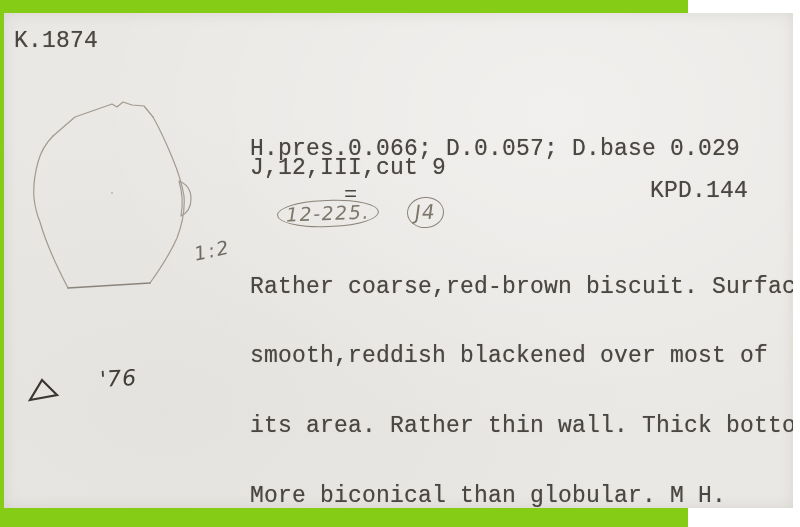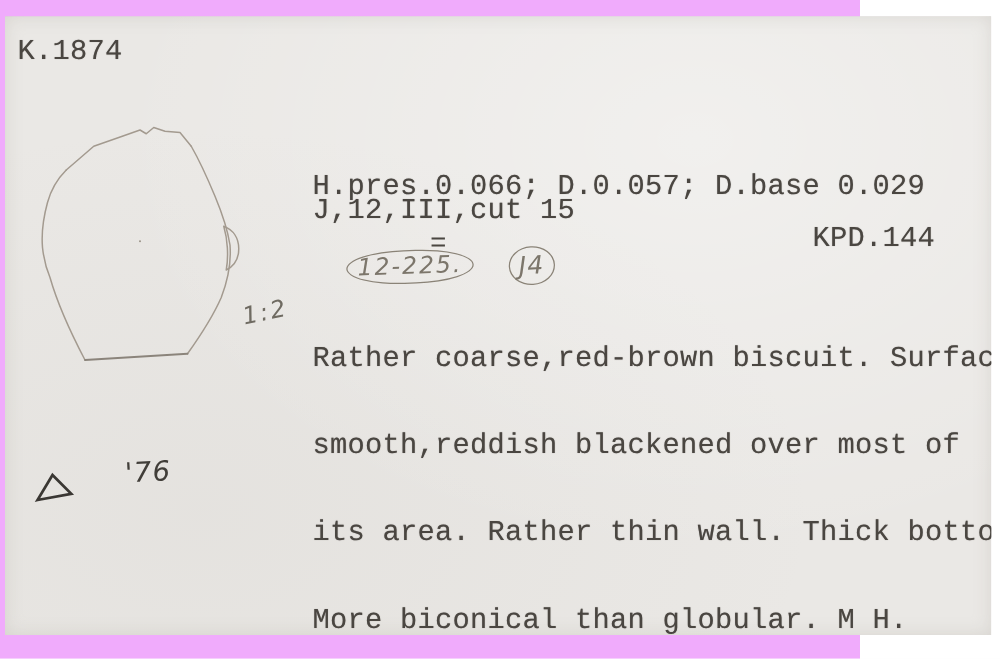--- a/index.html
+++ b/index.html
@@ -5,21 +5,21 @@
   :root{
     --paper:#eae8e5;
     --ink:#4a4641;
     --pencil:#7c766b;
     --pencil_light:#a39a8f;
     --hand_dark:#413e39;
   }
   *{margin:0;padding:0;box-sizing:border-box;}
   html,body{width:800px;height:527px;background:#ffffff;overflow:hidden;
     font-family:"Liberation Mono","DejaVu Sans Mono",monospace;}
-  .scan{position:relative;width:688px;height:527px;background:#f0abfc;}
+  .scan{position:relative;width:688px;height:527px;background:#84cc16;}
   .card{
     position:absolute;left:4px;top:13px;width:789px;height:495px;
     background:
       radial-gradient(ellipse at 70% 20%, rgba(255,255,255,0.35), rgba(255,255,255,0) 60%),
       radial-gradient(ellipse at 20% 80%, rgba(180,176,168,0.10), rgba(180,176,168,0) 55%),
       var(--paper,#eae8e5);
     overflow:hidden;
     box-shadow:inset 0 0 14px rgba(160,155,145,0.25);
   }
   .typed{
@@ -73,21 +73,21 @@
       <path class="sk" d="M33,41 C27,47 21,56 18,67 C15,78 13,91 14,103 C15,112 17,120 20,127 C26,148 37,172 48,193"></path>
       <path class="sk-dark" d="M48,193 L130,188"></path>
       <path class="sk" d="M159,86 C167,89 171,96 171,104 C171,112 167,118 161,121 M159,86 C162,96 163,110 161,121"></path>
       <circle cx="92" cy="98" r="0.8" fill="#9a948a"></circle>
     </svg>
 
     <div class="typed" style="left:246px;top:78px;">
       <div>H.pres.0.066; D.0.057; D.base 0.029</div>
     </div>
 
-    <div class="typed" style="left:246px;top:144px;">J,12,III,cut 15</div>
+    <div class="typed" style="left:246px;top:144px;">J,12,III,cut 9</div>
 
     <div class="hand" style="left:242px;top:168px;">
       <span class="oval">12-225.</span>
     </div>
     <div class="eq" style="left:340px;top:170px;">=</div>
     <div class="hand" style="left:372px;top:165px;">
       <span class="circ">J4</span>
     </div>
     <div class="typed" style="left:646px;top:167px;">KPD.144</div>
 

